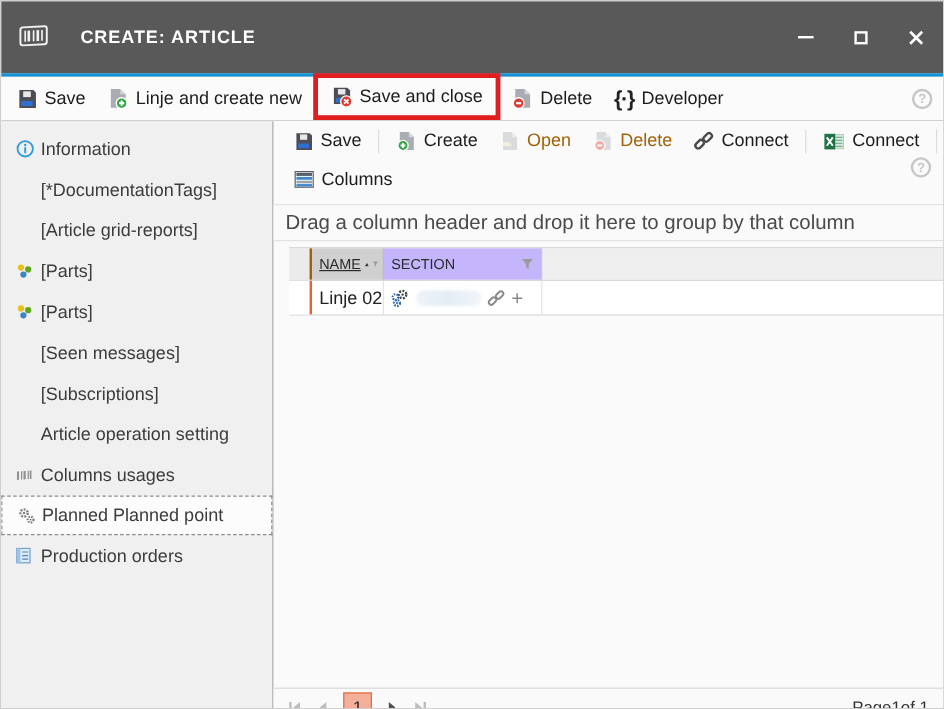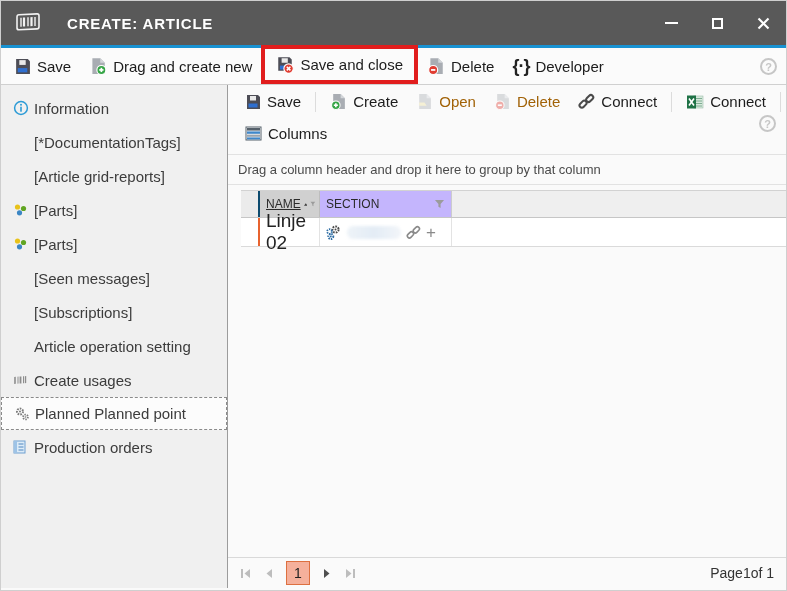--- a/index.html
+++ b/index.html
@@ -3,21 +3,21 @@
 <meta charset="utf-8">
 <style>
   * { margin:0; padding:0; box-sizing:border-box; }
   html,body { background:#e8e8e8; }
   #window {
     width:787px; height:591px; position:relative; overflow:hidden;
     font-family:"Liberation Sans", sans-serif; background:#fafafa;
     border:1px solid #cfcfcf;
   }
   
-  .titlebar { height:44px; background:#595959; display:flex; align-items:center; padding-left:14px; }
+  .titlebar { height:60px; background:#595959; display:flex; align-items:center; padding-left:14px; }
   .app-icon { width:30px; height:24px; display:flex; align-items:center; }
   .title { color:#ffffff; font-size:15px; font-weight:600; letter-spacing:.8px; margin-left:22px; }
   .win-controls { margin-left:auto; display:flex; height:100%; }
   .win-btn { width:46px; height:100%; display:flex; align-items:center; justify-content:center; cursor:default; }
   .min-glyph { width:13px; height:2px; background:#fff; display:block; }
   .max-glyph { width:11px; height:11px; border:2px solid #fff; display:block; }
   .accent-line { height:3px; background:#1892d2; }
 
   
   .toolbar { height:37px; background:#fbfbfb; border-bottom:1px solid #d0d0d0; display:flex; align-items:center; padding-left:4px; position:relative; }
@@ -38,36 +38,36 @@
   .panel { flex:1; background:#fafafa; display:flex; flex-direction:column; position:relative; }
   .ptoolbar { height:33px; display:flex; align-items:center; padding-left:8px; font-size:15px; color:#1c1c1c; }
   .ptoolbar2 { height:30px; display:flex; align-items:center; padding-left:8px; font-size:15px; color:#1c1c1c; }
   .ptbtn { display:flex; align-items:center; gap:6px; padding:0 9px; white-space:nowrap; cursor:default; }
   .ptbtn.disabled { color:#a16207; }
   .ptbtn.disabled svg { opacity:.4; }
   .vsep { width:1px; height:20px; background:#dcdcdc; margin:0 5px; }
   .panel .help { position:absolute; right:10px; top:30px; }
 
   .hintbar { margin-top:6px; height:31px; border-top:1px solid #e2e2e2; border-bottom:1px solid #e2e2e2;
-             display:flex; align-items:center; padding-left:10px; font-size:13px; color:#4a4a4a; background:#fafafa; }
+             display:flex; align-items:center; padding-left:10px; font-size:17px; color:#4a4a4a; background:#fafafa; }
 
   
   .grid { margin:5px 0 0 13px; }
   .grid-header { display:flex; height:28px; border-top:1px solid #d2d2d2; border-bottom:1px solid #c6c6c6; }
   .gh-indicator { width:17px; background:#ebebeb; }
-  .gh-name { width:62px; background:#d0d0d0; border-left:2px solid #0c4a6e; border-right:1px solid #bdbdbd;
+  .gh-name { width:62px; background:#d0d0d0; border-left:2px solid #a16207; border-right:1px solid #bdbdbd;
              display:flex; align-items:center; padding:0 3px 0 6px; gap:3px; font-size:12px; color:#2b2b2b;text-decoration:underline; }
   .gh-section { width:132px; background:#c4b5fd; border-right:1px solid #cccccc; display:flex; align-items:center;
                 padding:0 6px; font-size:12px; color:#2b2b2b; }
   .gh-section .funnel { margin-left:auto; }
   .gh-rest { flex:1; background:#efefef; }
   .grid-row { display:flex; height:29px; background:#fff; border-bottom:1px solid #dadada; }
   .gr-indicator { width:17px; background:#fff; }
   .gr-name { width:62px; border-left:2px solid #e8632f; border-right:1px solid #e3e3e3;
-             display:flex; align-items:center; padding-left:6px; font-size:19px; color:#222; }
+             display:flex; align-items:center; padding-left:6px; font-size:15px; color:#222; }
   .gr-section { width:132px; border-right:1px solid #e3e3e3; display:flex; align-items:center; gap:5px; padding:0 5px; }
   .gr-rest { flex:1; }
   .redacted { width:54px; height:13px; border-radius:6px; background:linear-gradient(90deg,#eef3f8,#e3ecf5,#f2f5f9);
               filter:blur(1.5px); }
   .plus-glyph { color:#8a8a8a; font-size:17px; line-height:1; }
 
   
   .spacer { flex:1; }
   .pager { height:31px; border-top:1px solid #d9d9d9; background:#fafafa; display:flex; align-items:center; padding:0 12px; }
   .pg-nav { display:flex; align-items:center; gap:12px; }
@@ -121,21 +121,21 @@
       <span>Save</span>
     </div>
     <div class="tbtn">
       <svg width="18" height="18" viewBox="0 0 16 16">
         <path d="M3 1 h7 l4 4 v10 h-11 z" fill="#a9adb3"></path>
         <path d="M10 1 l4 4 h-4 z" fill="#d3d6da"></path>
         <circle cx="11" cy="11.5" r="4" fill="#35a546" stroke="#fff" stroke-width="1"></circle>
         <line x1="11" y1="9.6" x2="11" y2="13.4" stroke="#fff" stroke-width="1.5"></line>
         <line x1="9.1" y1="11.5" x2="12.9" y2="11.5" stroke="#fff" stroke-width="1.5"></line>
       </svg>
-      <span>Drag and create new</span>
+      <span>Linje and create new</span>
     </div>
     <div class="redbox">
       <div class="tbtn">
         <svg width="18" height="18" viewBox="0 0 16 16">
           <path d="M2 1 H12 L14 3 V13 H2 Z" fill="#4d4d56"></path>
           <rect x="5" y="2" width="5.5" height="4" fill="#e9e9e9"></rect>
           <rect x="3.5" y="8.5" width="8" height="3.5" fill="#2f6fd0"></rect>
           <circle cx="11.2" cy="11.2" r="4.2" fill="#e03c31" stroke="#fff" stroke-width="1"></circle>
           <line x1="9.6" y1="9.6" x2="12.8" y2="12.8" stroke="#fff" stroke-width="1.4"></line>
           <line x1="12.8" y1="9.6" x2="9.6" y2="12.8" stroke="#fff" stroke-width="1.4"></line>
@@ -217,21 +217,21 @@
           <svg width="14" height="12" viewBox="0 0 14 12">
             <g transform="skewY(-4)" stroke="#8d8d8d">
               <line x1="2" y1="3" x2="2" y2="10" stroke-width="1.6"></line>
               <line x1="5" y1="3" x2="5" y2="10" stroke-width="1"></line>
               <line x1="7.5" y1="3" x2="7.5" y2="10" stroke-width="1.8"></line>
               <line x1="10.5" y1="3" x2="10.5" y2="10" stroke-width="1"></line>
               <line x1="12.5" y1="3" x2="12.5" y2="10" stroke-width="1.4"></line>
             </g>
           </svg>
         </span>
-        <span>Create usages</span>
+        <span>Columns usages</span>
       </div>
       <div class="side-item selected">
         <span class="islot">
           <svg width="16" height="16" viewBox="0 0 16 16">
             <circle cx="6" cy="5.5" r="3" fill="none" stroke="#7c7c7c" stroke-width="2" stroke-dasharray="1.6 1.1"></circle>
             <circle cx="6" cy="5.5" r="1" fill="#7c7c7c"></circle>
             <circle cx="11.5" cy="11" r="2.4" fill="none" stroke="#7c7c7c" stroke-width="1.8" stroke-dasharray="1.3 1"></circle>
             <circle cx="11.5" cy="11" r="0.8" fill="#7c7c7c"></circle>
           </svg>
         </span>

